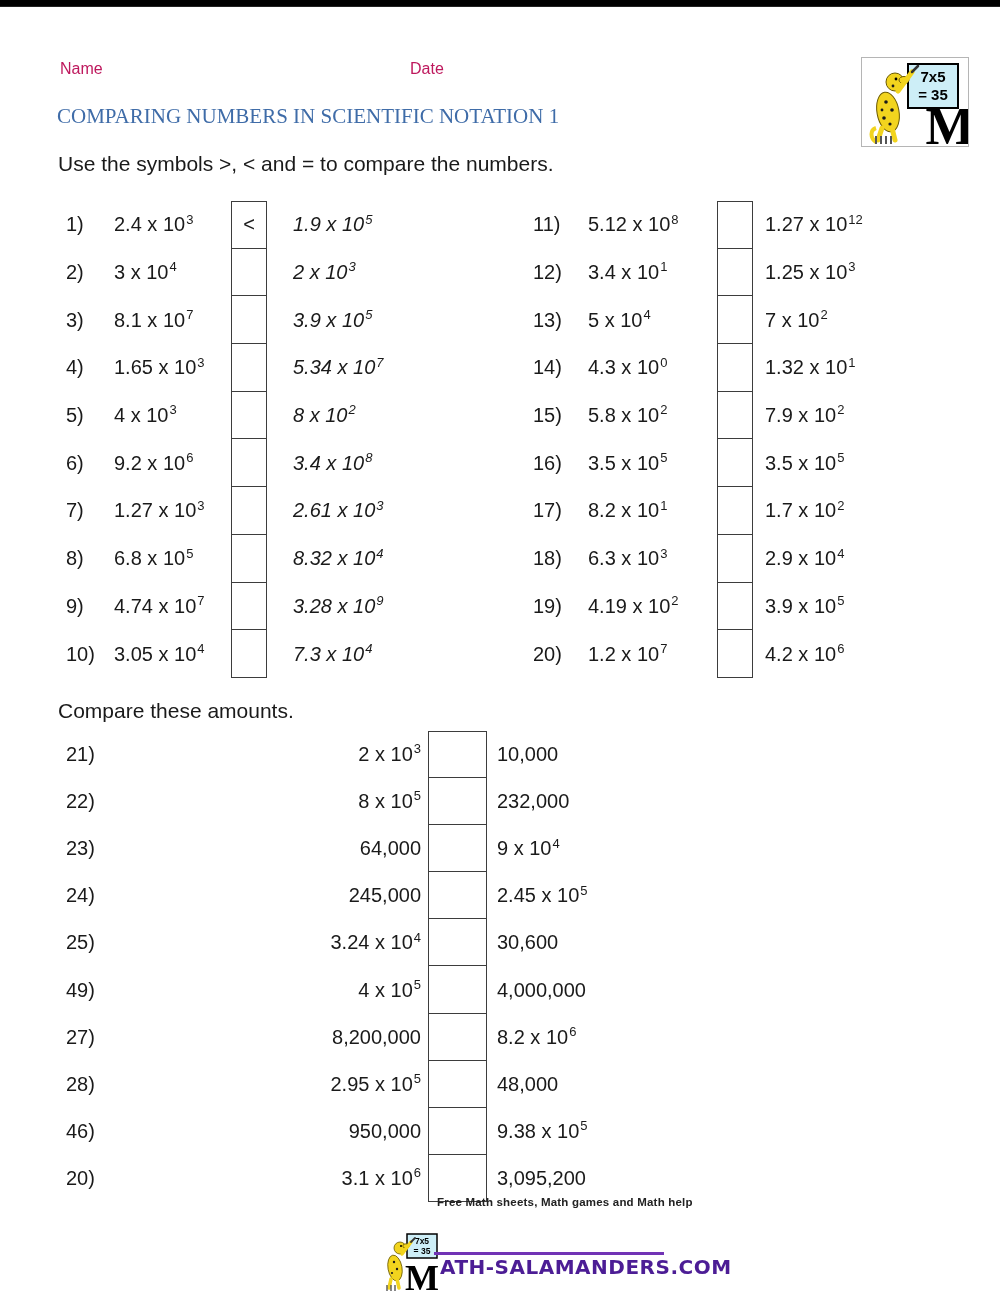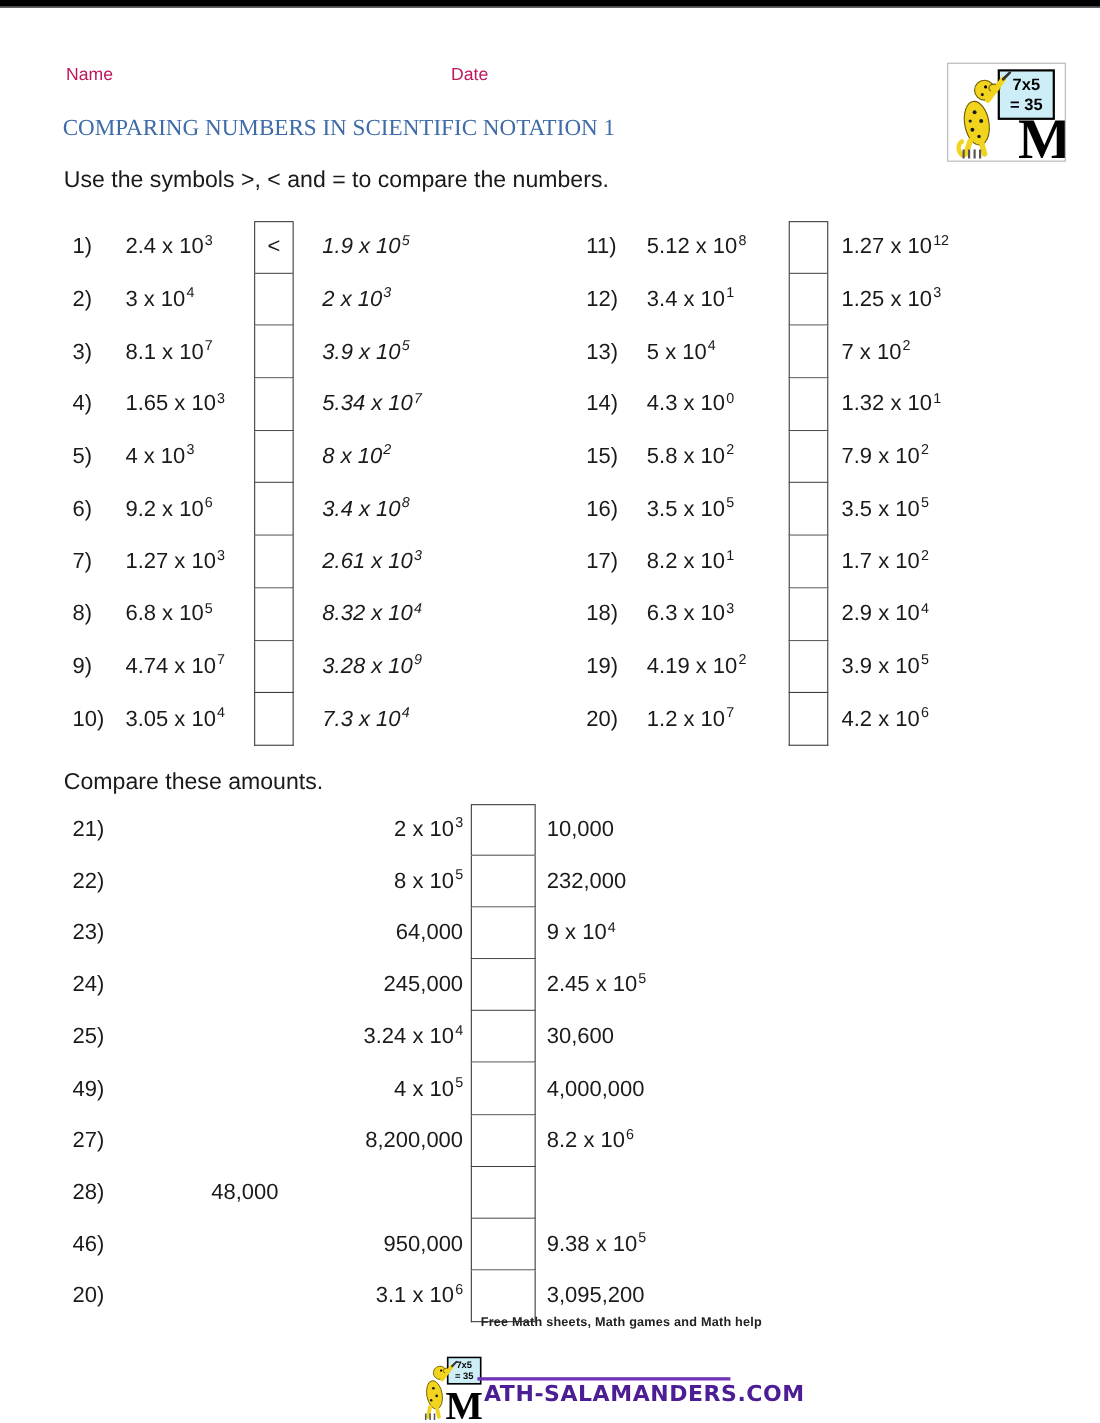--- a/index.html
+++ b/index.html
@@ -354,20 +354,21 @@
         <span class="expr rexpr">4,000,000</span>
       </div>
       <div class="prow">
         <div class="pnum">27)</div>
         <span class="expr lexpr">8,200,000</span>
         <div class="spacer"></div>
         <span class="expr rexpr">8.2 x 10<sup>6</sup></span>
       </div>
       <div class="prow">
         <div class="pnum">28)</div>
+        <span class="expr lexpr">2.95 x 10<sup>5</sup></span>
         <div class="spacer"></div>
         <span class="expr rexpr">48,000</span>
       </div>
       <div class="prow">
         <div class="pnum">46)</div>
         <span class="expr lexpr">950,000</span>
         <div class="spacer"></div>
         <span class="expr rexpr">9.38 x 10<sup>5</sup></span>
       </div>
       <div class="prow">

